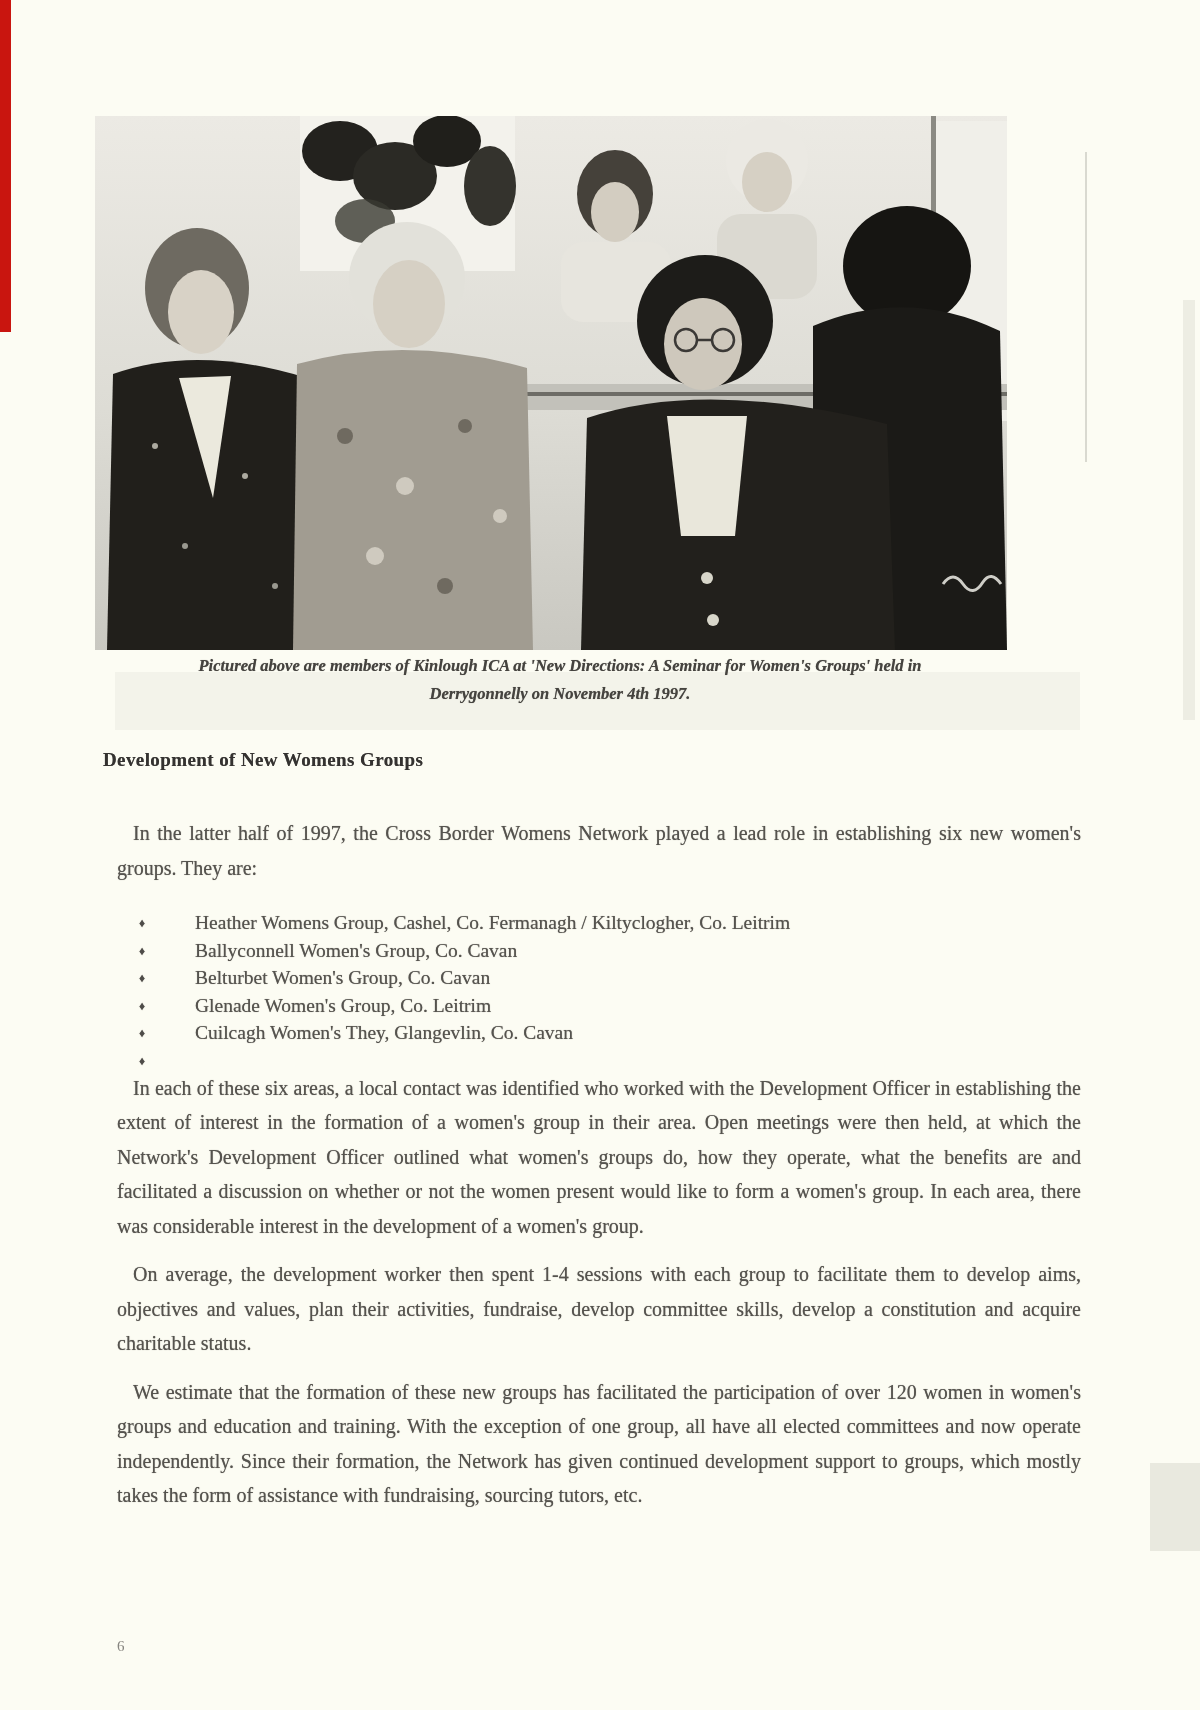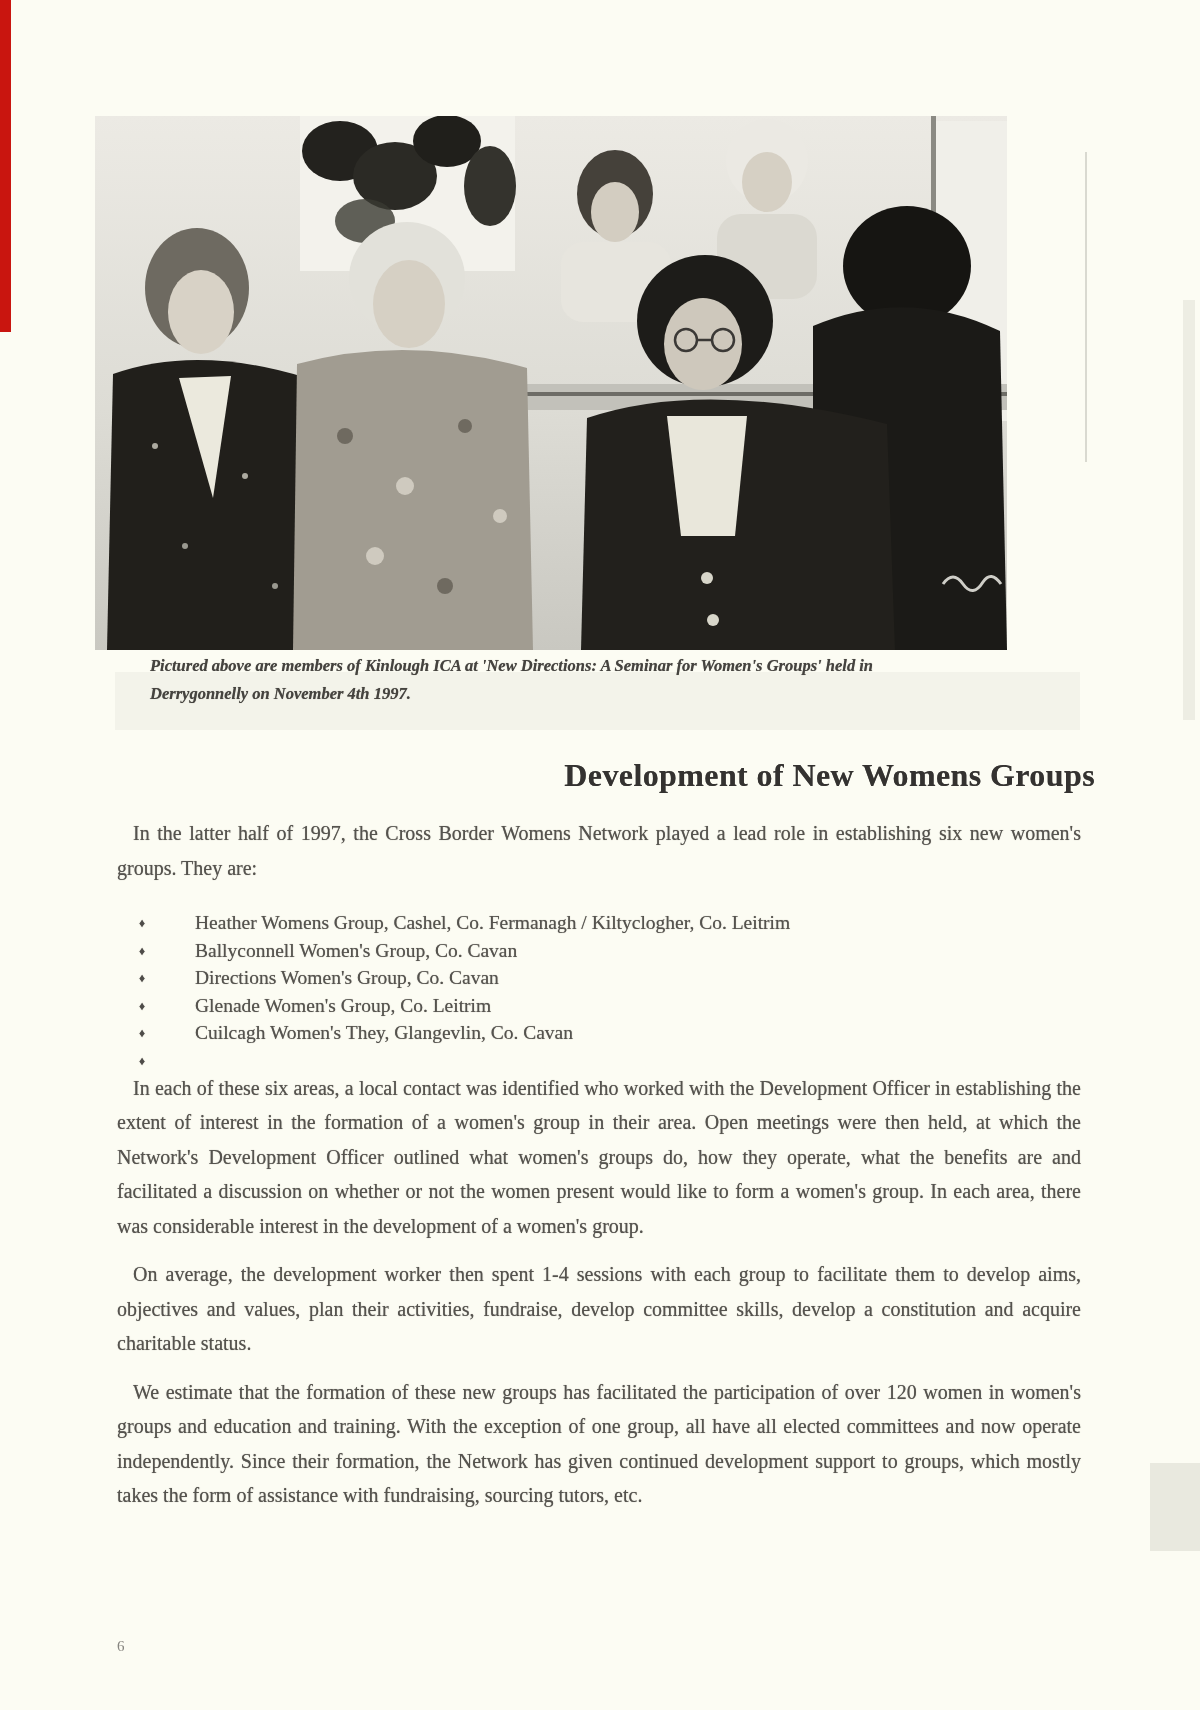--- a/index.html
+++ b/index.html
@@ -23,31 +23,31 @@
   .art-vline{left:1085px;top:152px;width:2px;height:310px;background:rgba(176,176,167,0.45);}
 
   .photo-wrap{
     position:absolute;left:95px;top:116px;width:912px;height:534px;
     background:#dcdbd5;
   }
   .photo-wrap svg{display:block;width:100%;height:100%;}
 
   .caption{
     position:absolute;left:150px;top:652px;width:820px;
-    text-align:left;
+    text-align:center;
     font-style:italic;font-weight:bold;
     font-size:16.5px;line-height:28px;
     color:#45433f;
     text-shadow:0 0 0.7px rgba(69,67,63,0.7);
   }
 
   .heading{
     position:absolute;left:103px;top:736px;width:992px;
-    text-align:right;
-    font-size:32px;font-weight:bold;
+    text-align:left;
+    font-size:19px;font-weight:bold;
     letter-spacing:0.4px;
     color:#343230;
     text-shadow:0 0 0.6px rgba(52,50,48,0.65);
   }
 
   .bodytext{
     position:absolute;left:103px;top:802px;width:992px;
     font-size:20px;line-height:34.5px;
     text-align:justify;
     color:#55534e;
@@ -157,21 +157,21 @@
 </div>
 
 <h1 class="heading">Development of New Womens Groups</h1>
 
 <div class="bodytext">
   <p>In the latter half of 1997, the Cross Border Womens Network played a lead role in establishing six new women's groups.  They are:</p>
 
   <ul class="groups">
     <li><span class="bullet">♦</span><span>Heather Womens Group, Cashel, Co. Fermanagh / Kiltyclogher, Co. Leitrim</span></li>
     <li><span class="bullet">♦</span><span>Ballyconnell Women's Group, Co. Cavan</span></li>
-    <li><span class="bullet">♦</span><span>Directions Women's Group, Co. Cavan</span></li>
+    <li><span class="bullet">♦</span><span>Belturbet Women's Group, Co. Cavan</span></li>
     <li><span class="bullet">♦</span><span>Glenade Women's Group, Co. Leitrim</span></li>
     <li><span class="bullet">♦</span><span>Cuilcagh Women's They, Glangevlin, Co. Cavan</span></li>
     <li><span class="bullet">♦</span></li>
   </ul>
 
   <p class="p2">In each of these six areas, a local contact was identified who worked with the Development Officer in establishing the extent of interest in the formation of a women's group in their area.  Open meetings were then held, at which the Network's Development Officer outlined what women's groups do, how they operate, what the benefits are and facilitated a discussion on whether or not the women present would like to form a women's group. In each area, there was considerable interest in the development of a women's group.</p>
   <p class="p3">On average, the development worker then spent 1-4 sessions with each group to facilitate them to develop aims, objectives and values, plan their activities, fundraise, develop committee skills, develop a constitution and acquire charitable status.</p>
   <p class="p4">We estimate that the formation of these new groups has facilitated the participation of over 120 women in women's groups and education and training.  With the exception of one group, all have all elected committees and now operate independently.  Since their formation, the Network has given continued development support to groups, which mostly takes the form of assistance with fundraising, sourcing tutors, etc.</p>
 </div>
 

